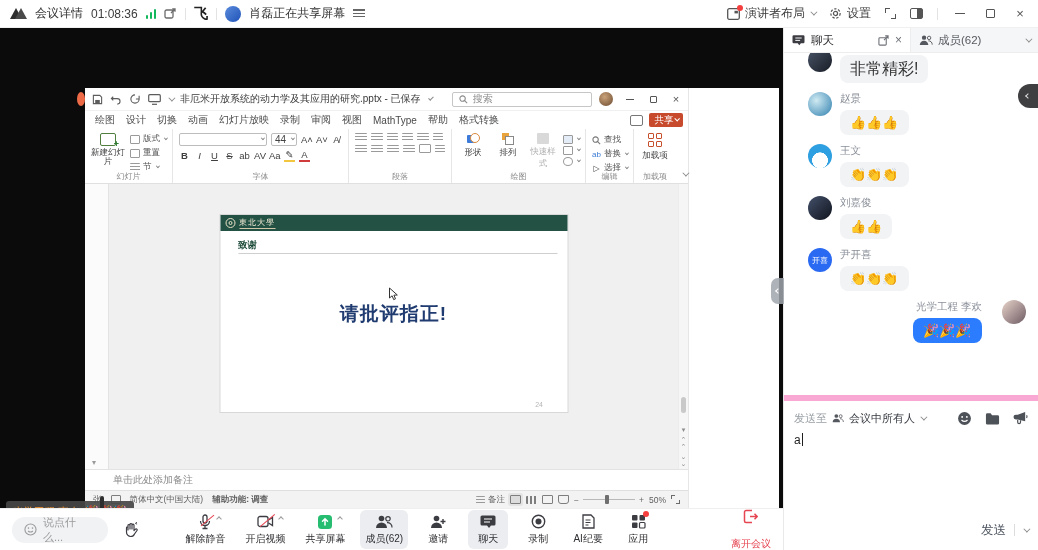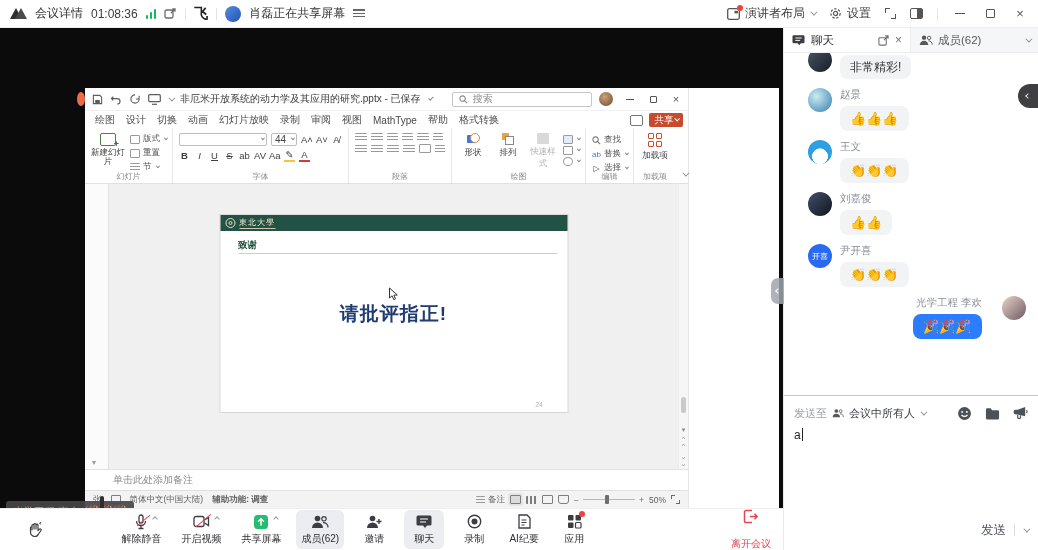--- a/index.html
+++ b/index.html
@@ -157,21 +157,21 @@
   .bubble.blue{background:#2b7cff;color:#fff;}
   .timline{ text-align:center;font-size:10px;color:#9aa0a6;margin:4px 0 10px;}
   .msg.self{flex-direction:row-reverse;}
   .msg.self .mcol{align-items:flex-end;}
   .av-a0{background:linear-gradient(135deg,#4a5568,#181d26);margin-top:-9px;}
   .av-a1{background:radial-gradient(circle at 35% 35%,#cfeaf2,#2f7fae);}
   .av-a2{background:radial-gradient(circle at 50% 68%,#ffffff 0 38%,#2e9fe0 40%);}
   .av-a4{background:linear-gradient(135deg,#44516b,#10141d);}
   .av-a5{background:#2a6af2;color:#fff;font-size:8px;display:flex;align-items:center;justify-content:center;letter-spacing:0;}
   .av-a6{background:linear-gradient(135deg,#e9d4ca,#6d5a63);}
-  .composer{height:155px;border-top:1px solid #f9a8d4;display:flex;flex-direction:column;padding:6px 10px 8px;}
+  .composer{height:155px;border-top:6px solid #f9a8d4;display:flex;flex-direction:column;padding:6px 10px 8px;}
   .comp-row1{display:flex;align-items:center;gap:5px;font-size:11px;color:#34383f;height:22px;}
   .comp-row1 .muted{color:#9aa0a6;}
   .comp-icons{margin-left:auto;display:flex;align-items:center;gap:13px;color:#4d5158;}
   .comp-input{flex:1;font-size:12px;color:#1f1f1f;padding-top:4px;display:flex;align-items:flex-start;}
   .caret{display:inline-block;width:1px;height:13px;background:#1f1f1f;margin-left:1px;}
   .comp-send{display:flex;align-items:center;justify-content:flex-end;gap:8px;height:24px;font-size:12.5px;color:#4e5560;}
   .comp-send .sdiv{width:1px;height:12px;background:#dcdcdc;}
 
   svg{display:block;}
 </style>
@@ -504,20 +504,29 @@
 
     <div class="overlay-bubble" style="left:-79px;">
       <span class="oname">光学工程 李欢:</span>
       <span class="oemo">🎉🎉🎉</span>
     </div>
     <div class="overlay-scroll" style="left:15px;"></div>
   </div>
 </div>
 
 <div class="bottombar">
+  <div class="say-pill">
+    <svg width="13" height="13" viewBox="0 0 14 14">
+        <circle cx="7" cy="7" r="6" fill="none" stroke="#9b9b9b" stroke-width="1.2"></circle>
+        <circle cx="4.8" cy="5.5" r="0.9" fill="#9b9b9b"></circle>
+        <circle cx="9.2" cy="5.5" r="0.9" fill="#9b9b9b"></circle>
+        <path d="M4.4 8.6 q2.6 2.2 5.2 0" fill="none" stroke="#9b9b9b" stroke-width="1.2"></path>
+      </svg>
+    <span>说点什么...</span>
+  </div>
   <div class="hand-btn">
     <svg width="16" height="16" viewBox="0 0 16 16">
         <path d="M5 8 V3.5 a1 1 0 0 1 2 0 V7 M7 7 V2.5 a1 1 0 0 1 2 0 V7 M9 7 V3.2 a1 1 0 0 1 2 0 V8.5 M11 8.5 l1.6-1.4 a1 1 0 0 1 1.4 1.4 L11.5 12 a4 4 0 0 1-3.7 2.5 A4.3 4.3 0 0 1 3.5 10 V6 a1 1 0 0 1 1.5-.9" fill="none" stroke="#3c3c43" stroke-width="1.2" stroke-linecap="round"></path>
         <path d="M12.3 1.2 l1.2 1.2 M13.2 0 l.4 1.6" stroke="#3c3c43" stroke-width="1"></path>
       </svg>
   </div>
 
   <div class="tb-center">
     <div class="tb-item">
       <span class="icw">
@@ -653,21 +662,21 @@
         </svg>
       <span>成员(62)</span>
       <span class="chv"></span>
     </div>
   </div>
 
   <div class="chat-msgs">
     <div class="msg">
       <span class="av av-a0"></span>
       <span class="mcol" style="margin-top:-2px;">
-        <span class="bubble" style="font-size:12px;">非常精彩!</span>
+        <span class="bubble" style="font-size:16px;">非常精彩!</span>
       </span>
     </div>
     <div class="msg">
       <span class="av av-a1"></span>
       <span class="mcol">
         <span class="mname">赵景</span>
         <span class="bubble">👍👍👍</span>
       </span>
     </div>
     <div class="msg">

